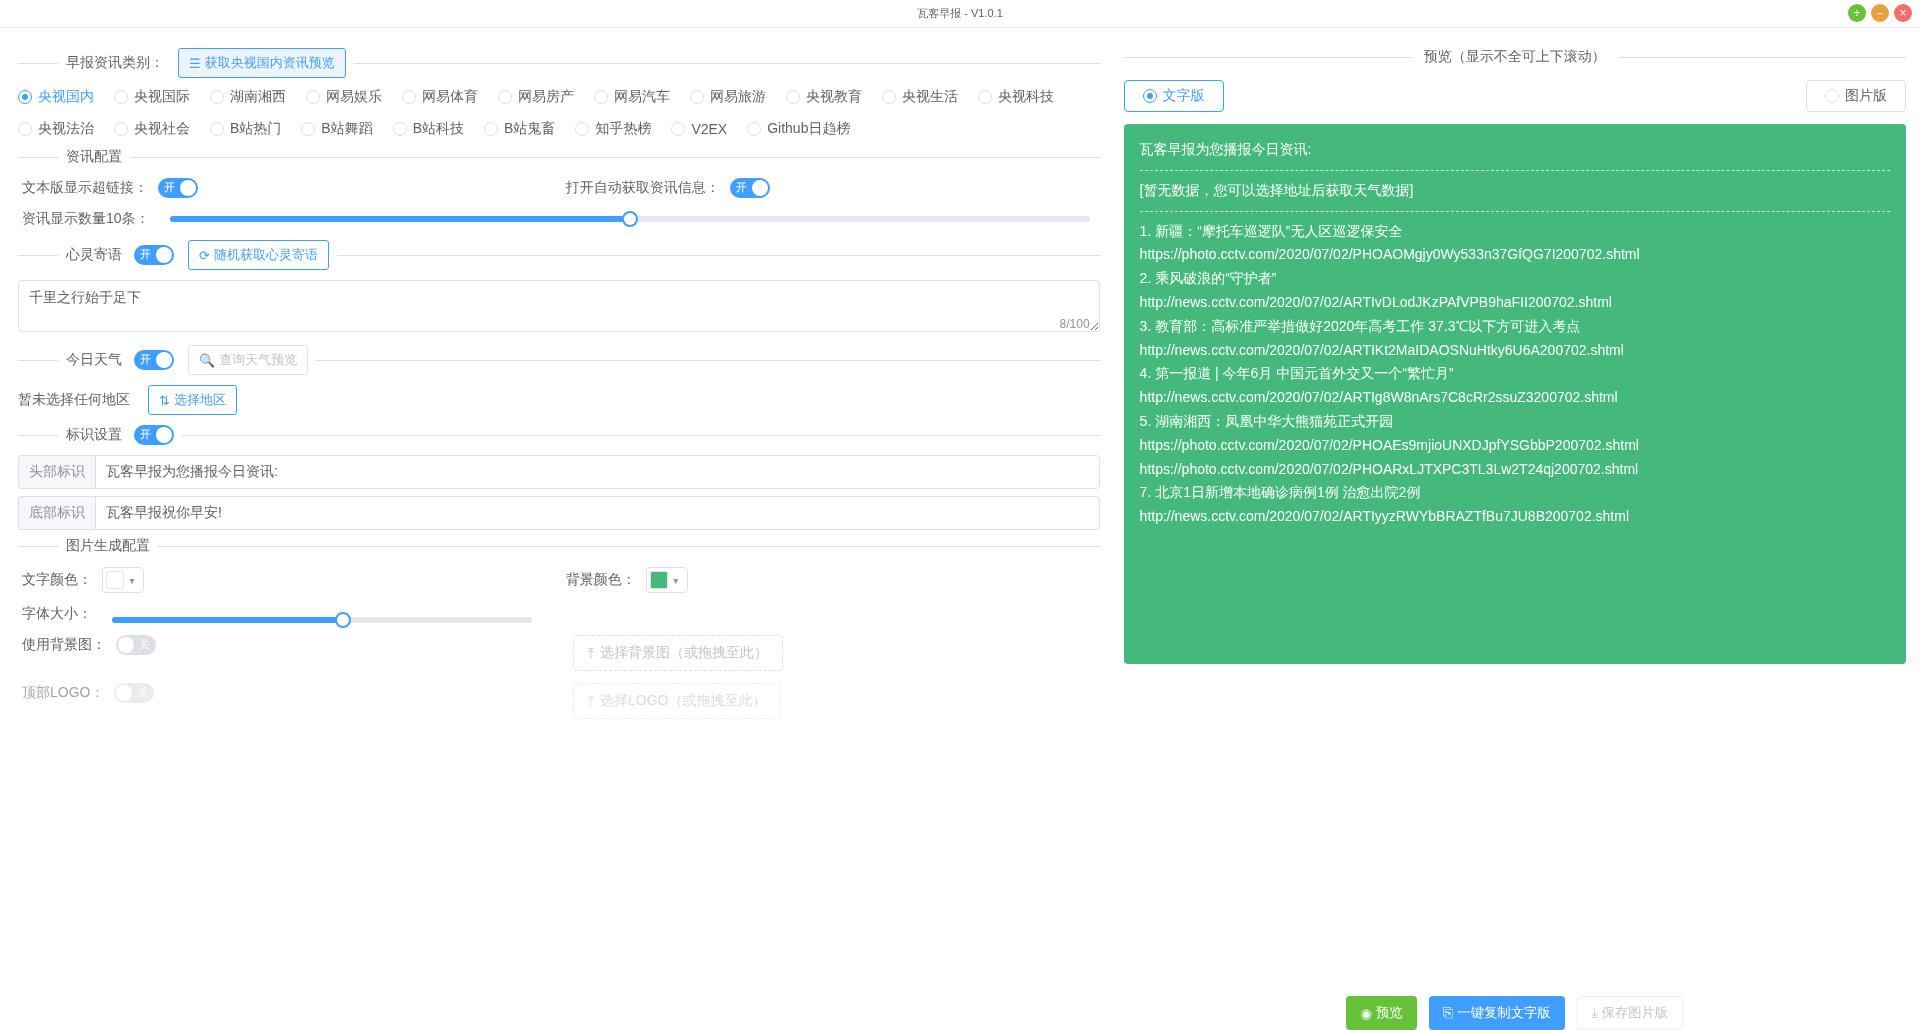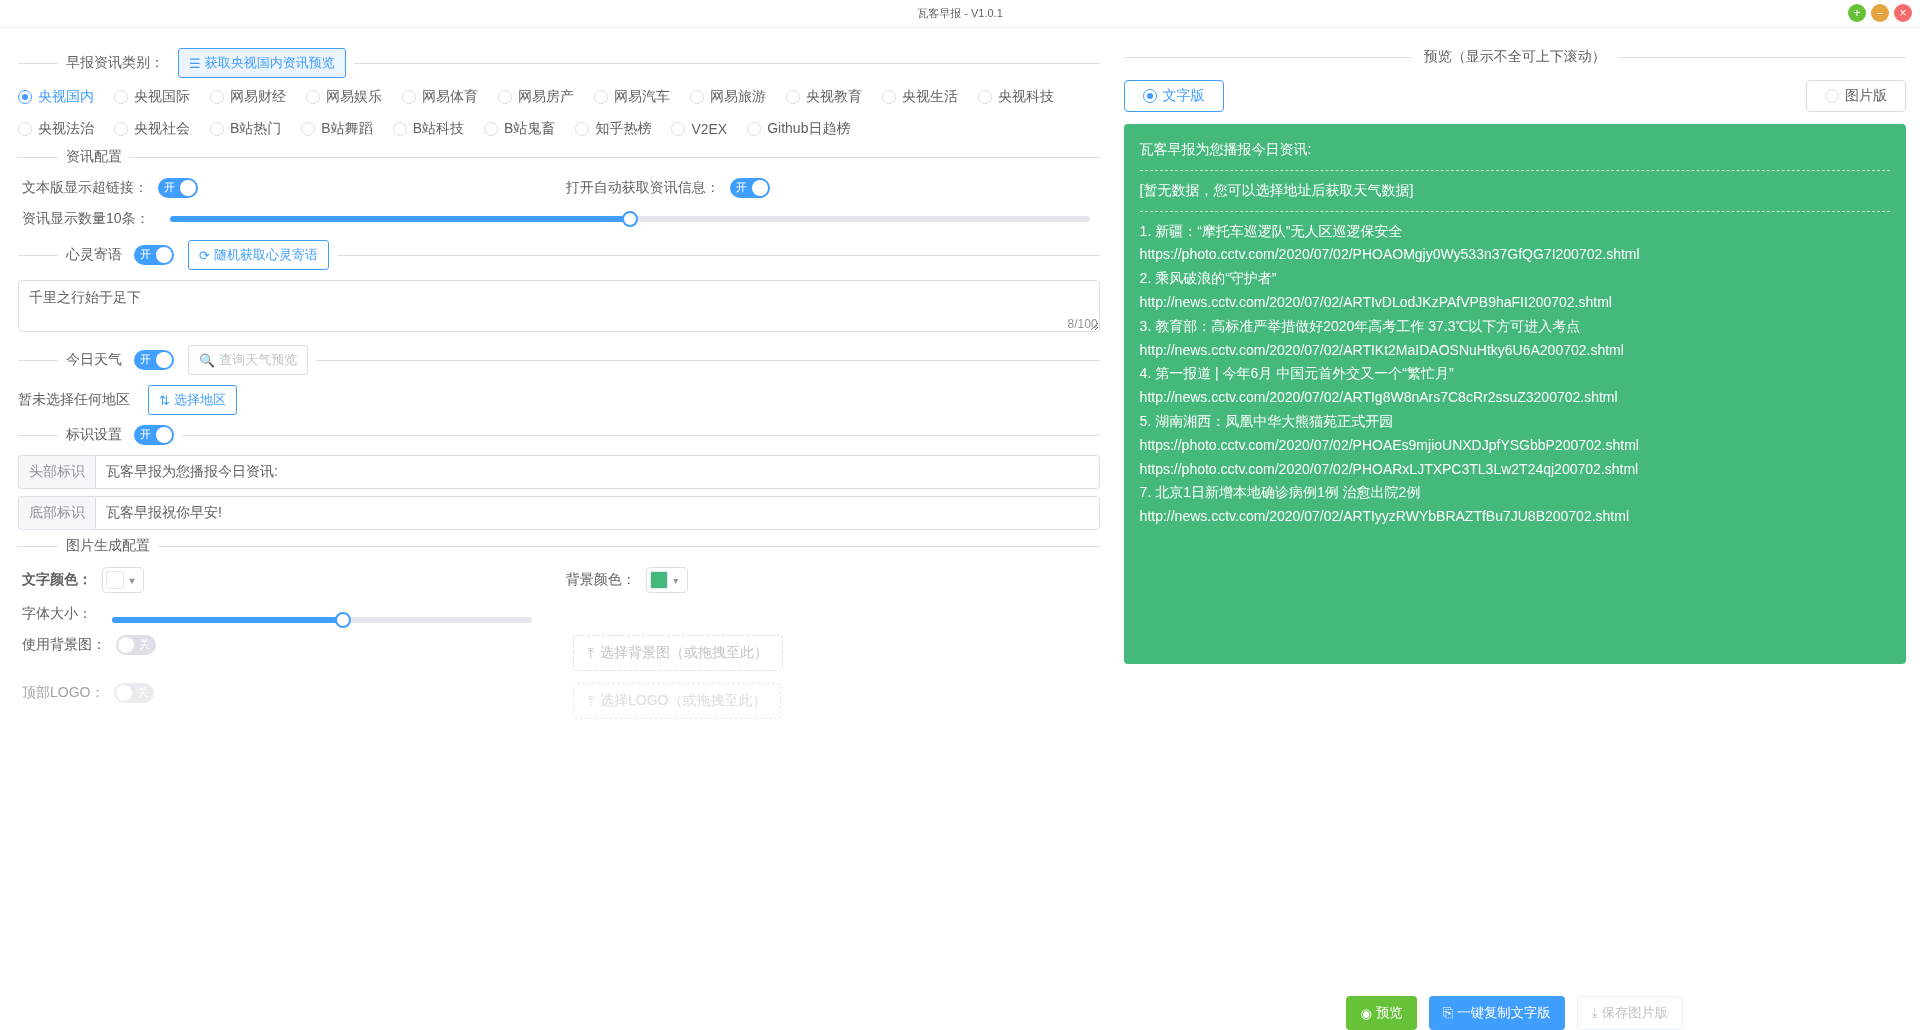--- a/index.html
+++ b/index.html
@@ -132,21 +132,21 @@
       border:2px solid #409eff; border-radius:50%; transform:translate(-50%,-50%);
     }
 
     
     .textarea-wrap { position:relative; margin:6px 0 10px; }
     textarea {
       width:100%; min-height:52px; resize:vertical;
       border:1px solid #dcdfe6; border-radius:4px; padding:8px 10px;
       font-family:inherit; font-size:14px; color:#606266;
     }
-    .char-count { position:absolute; right:2px; bottom:4px; color:#909399; font-size:12px; }
+    .char-count { position:absolute; right:10px; bottom:4px; color:#909399; font-size:12px; }
 
     
     .labeled-input { display:flex; margin:7px 0; }
     .labeled-input .prefix {
       border:1px solid #dcdfe6; border-right:none;
       border-radius:4px 0 0 4px; padding:7px 10px; background:#f5f7fa; color:#909399;
     }
     .labeled-input input {
       flex:1; border:1px solid #dcdfe6; border-radius:0 4px 4px 0;
       padding:7px 10px; font-size:14px; color:#606266;
@@ -223,21 +223,21 @@
         <span class="radio checked">
           <span class="radio-circle"></span>
           <span class="radio-label">央视国内</span>
         </span>
         <span class="radio">
           <span class="radio-circle"></span>
           <span class="radio-label">央视国际</span>
         </span>
         <span class="radio">
           <span class="radio-circle"></span>
-          <span class="radio-label">网易财经</span>
+          <span class="radio-label">湖南湘西</span>
         </span>
         <span class="radio">
           <span class="radio-circle"></span>
           <span class="radio-label">网易娱乐</span>
         </span>
         <span class="radio">
           <span class="radio-circle"></span>
           <span class="radio-label">网易体育</span>
         </span>
         <span class="radio">
@@ -385,21 +385,21 @@
     <div class="labeled-input">
       <span class="prefix">底部标识</span>
       <input type="text" value="瓦客早报祝你早安!" style="">
     </div>
 
     <div class="divider">
       <span class="divider-label">图片生成配置</span>
     </div>
 
     <div class="cfg-row">
-      <div class="cfg-item" style="flex:1;font-weight:bold;">
+      <div class="cfg-item" style="flex:1;">
         <span class="cfg-label">文字颜色：</span>
         <span class="color-picker">
           <span class="color-swatch" id="text-color-swatch" style="background: rgb(255, 255, 255);"></span>
           <span class="chev">▾</span>
         </span>
       </div>
       <div class="cfg-item" style="flex:1;">
         <span class="cfg-label">背景颜色：</span>
         <span class="color-picker">
           <span class="color-swatch" id="bg-color-swatch" style="background: rgb(69, 185, 124);"></span>

